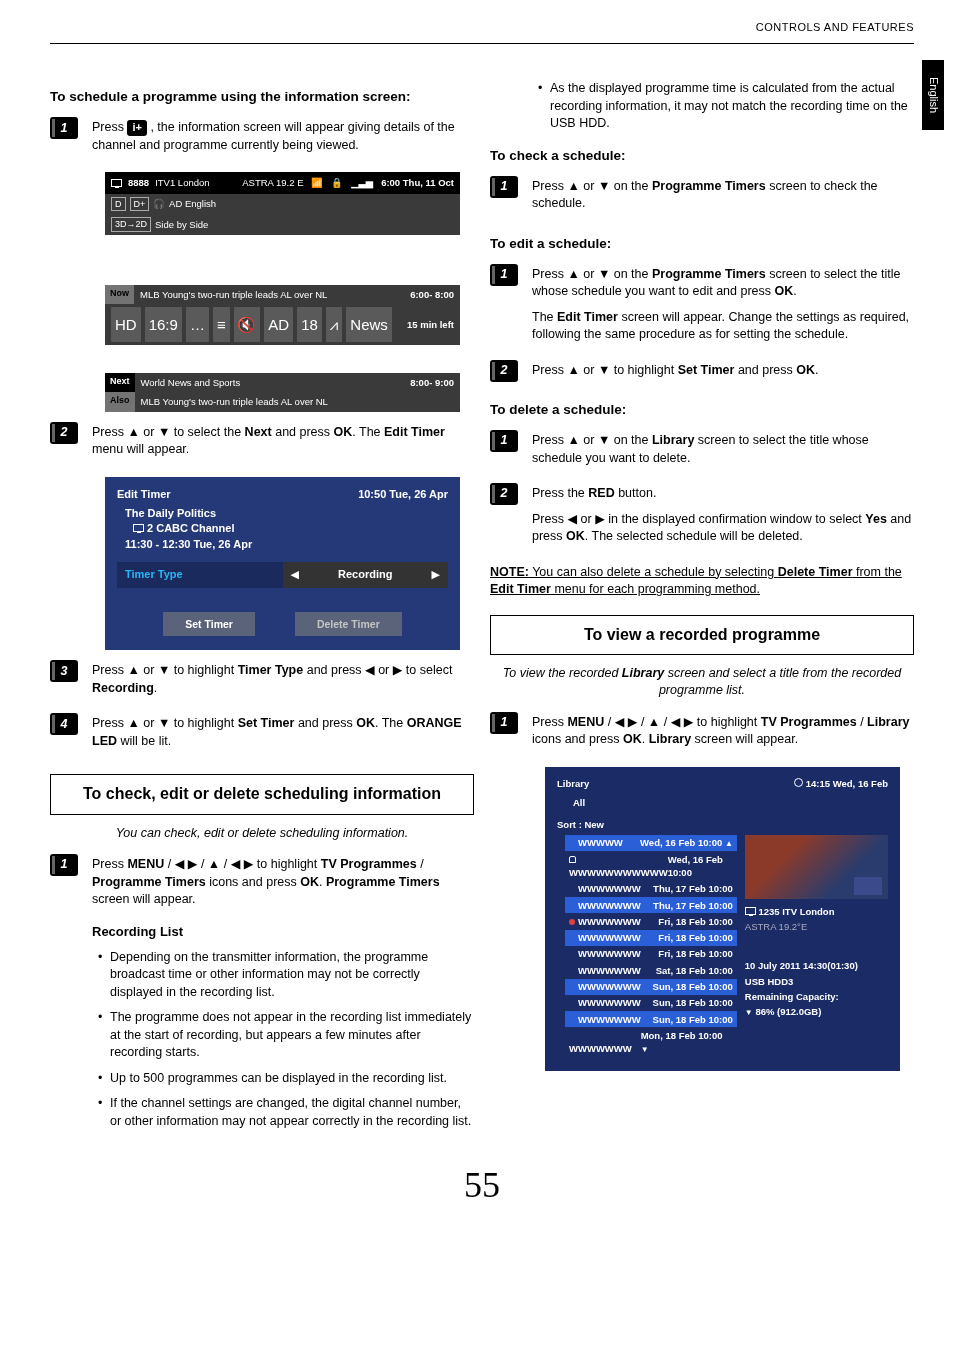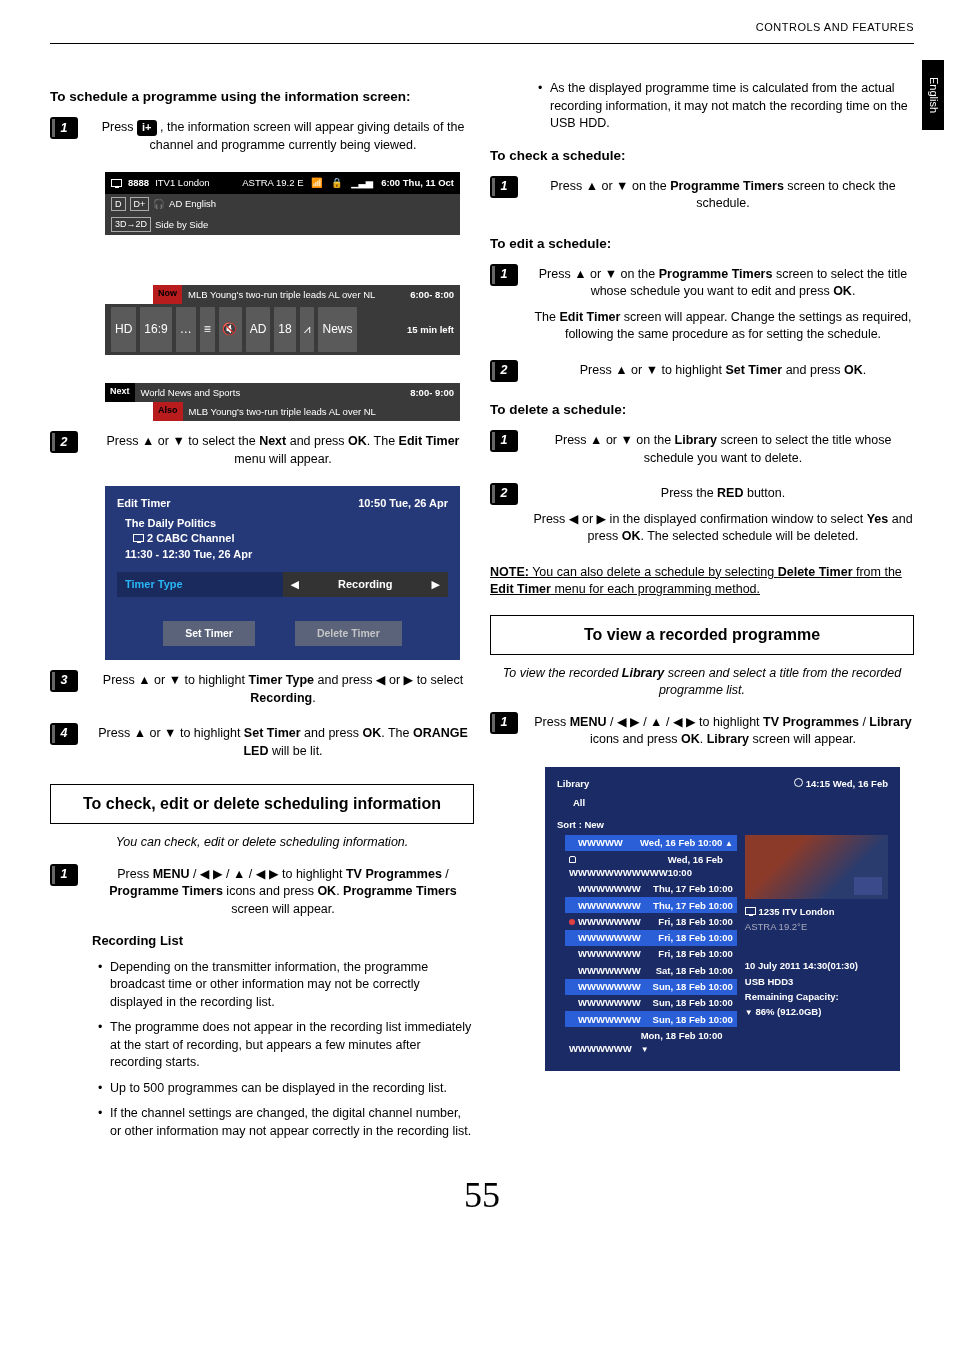--- a/index.html
+++ b/index.html
@@ -65,21 +65,21 @@
   .step-num::before {
     content: "";
     position: absolute;
     left: 2px;
     top: 2px;
     bottom: 2px;
     width: 3px;
     background: #666;
   }
   .step-body { flex: 1; padding-top: 2px; }
-  .step-body p { margin-bottom: 8px; text-align: center; }
+  .step-body p { margin-bottom: 8px; }
   .icon-btn {
     display: inline-block;
     background: #000;
     color: #fff;
     border-radius: 3px;
     padding: 0 5px;
     font-size: 11px;
     font-weight: bold;
     vertical-align: middle;
   }
@@ -87,24 +87,24 @@
   b, strong { font-weight: bold; }
 
   .info-screen {
     margin: 10px 0 10px 55px;
     width: 355px;
     font-size: 9.5px;
     color: #fff;
   }
   .info-black { background:#000; padding:4px 6px; display:flex; align-items:center; gap:6px; justify-content:space-between; }
   .info-darkrow { background:#3a3a3a; padding:3px 6px; display:flex; align-items:center; gap:4px; }
-  .chip { background:#5a5a5a; color:#fff; padding:14px 4px; border-radius:1px; font-size:12px; }
+  .chip { background:#5a5a5a; color:#fff; padding:7px 4px; border-radius:1px; font-size:15px; }
   .chip-ol { border:1px solid #aaa; padding:0 3px; font-size:9px; }
   .chip-black { background:#000; color:#fff; padding:2px 5px; font-weight:bold; font-size:9px; }
-  .chip-white { background:#b91c1c; color:#000; padding:2px 5px; font-weight:bold; font-size:9px;margin-left:48px; }
+  .chip-white { background:#737373; color:#000; padding:2px 5px; font-weight:bold; font-size:9px; }
   .info-gap { height:50px; background:#fff; }
   .tv-icon { display:inline-block; width:11px; height:8px; border:1px solid #fff; position:relative; }
   .tv-icon::after{ content:""; position:absolute; bottom:-2px; left:3px; width:4px; height:1px; background:#fff;}
 
   .edit-timer-screen {
     margin: 10px 0 10px 55px;
     width: 355px;
     background:#253878;
     color:#fff;
     font-size:11px;

